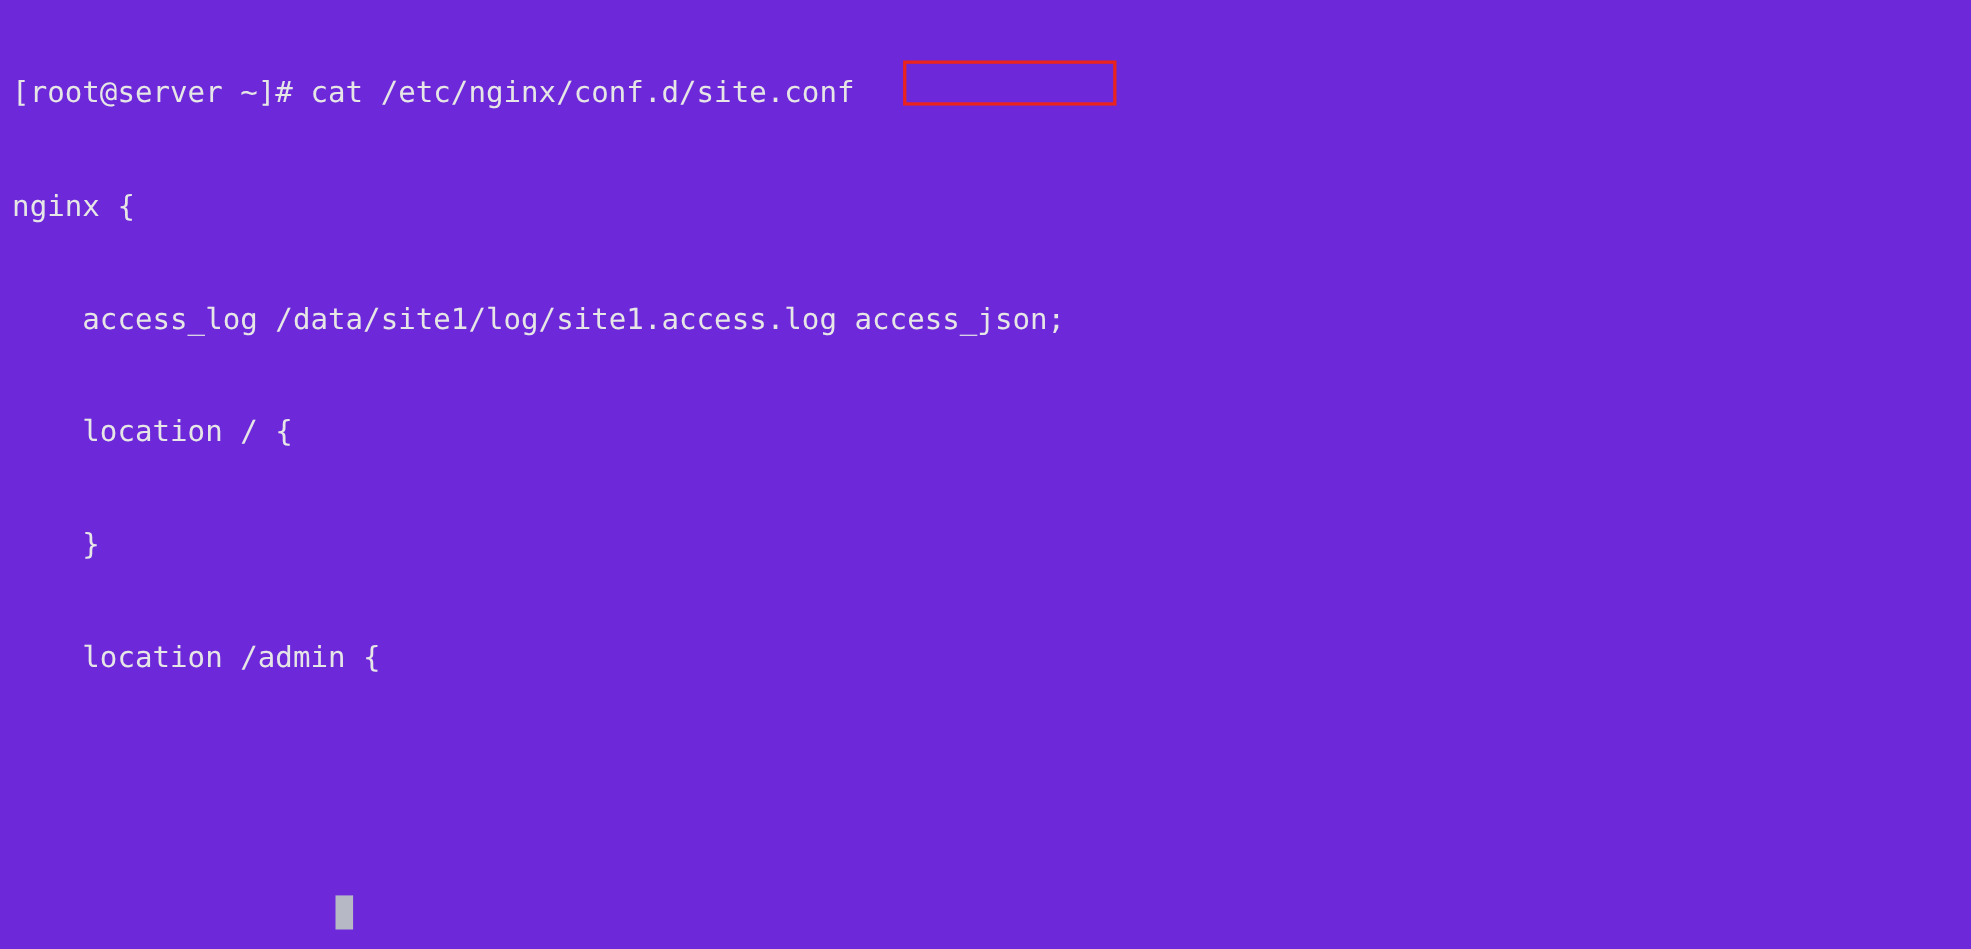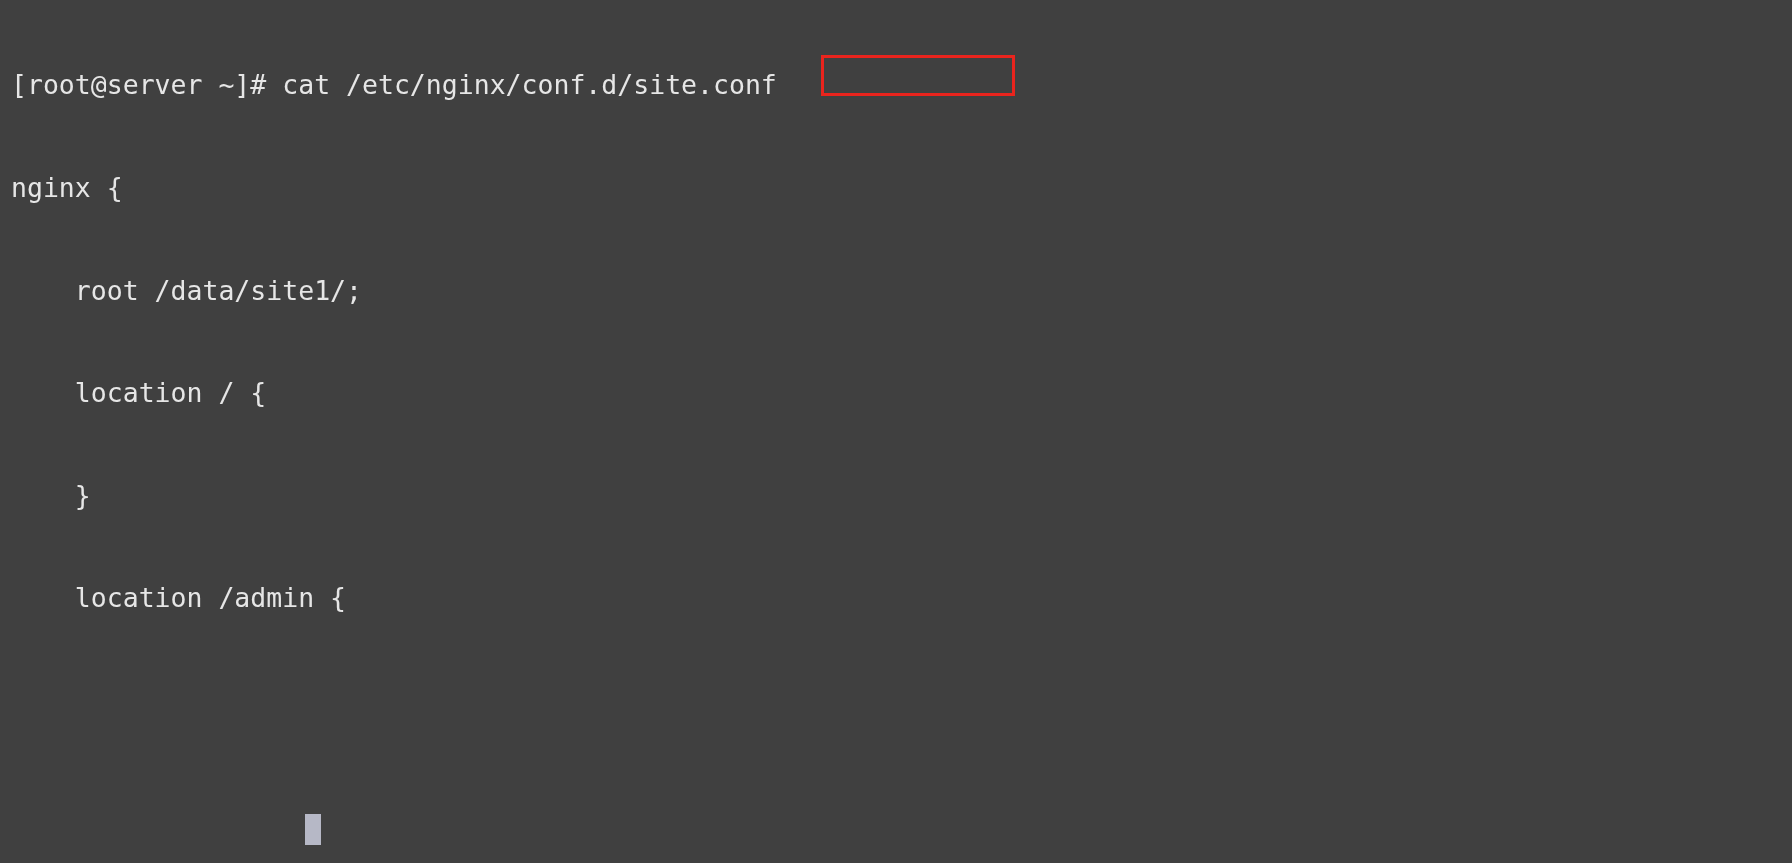--- a/index.html
+++ b/index.html
@@ -52,26 +52,26 @@
     left: 305px;
     top: 814px;
     width: 16px;
     height: 31px;
     background: #b6b8c6;
   }
 </style>
 </head>
 <body>
 
-<div id="terminal" style="background: #404040; color: rgb(230, 230, 230);">
+<div id="terminal" style="background: #6d28d9; color: rgb(230, 230, 230);">
 
   <div id="screen">
     <div class="line"><span class="line-text">[root@server ~]# cat /etc/nginx/conf.d/site.conf</span></div>
     <div class="line"><span class="line-text">nginx {</span></div>
-    <div class="line"><span class="line-text">    root /data/site1/;</span></div>
+    <div class="line"><span class="line-text">    access_log /data/site1/log/site1.access.log access_json;</span></div>
     <div class="line"><span class="line-text">    location / {</span></div>
     <div class="line"><span class="line-text">    }</span></div>
     <div class="line"><span class="line-text">    location /admin {</span></div>
     
     
     
     
     
     
     

